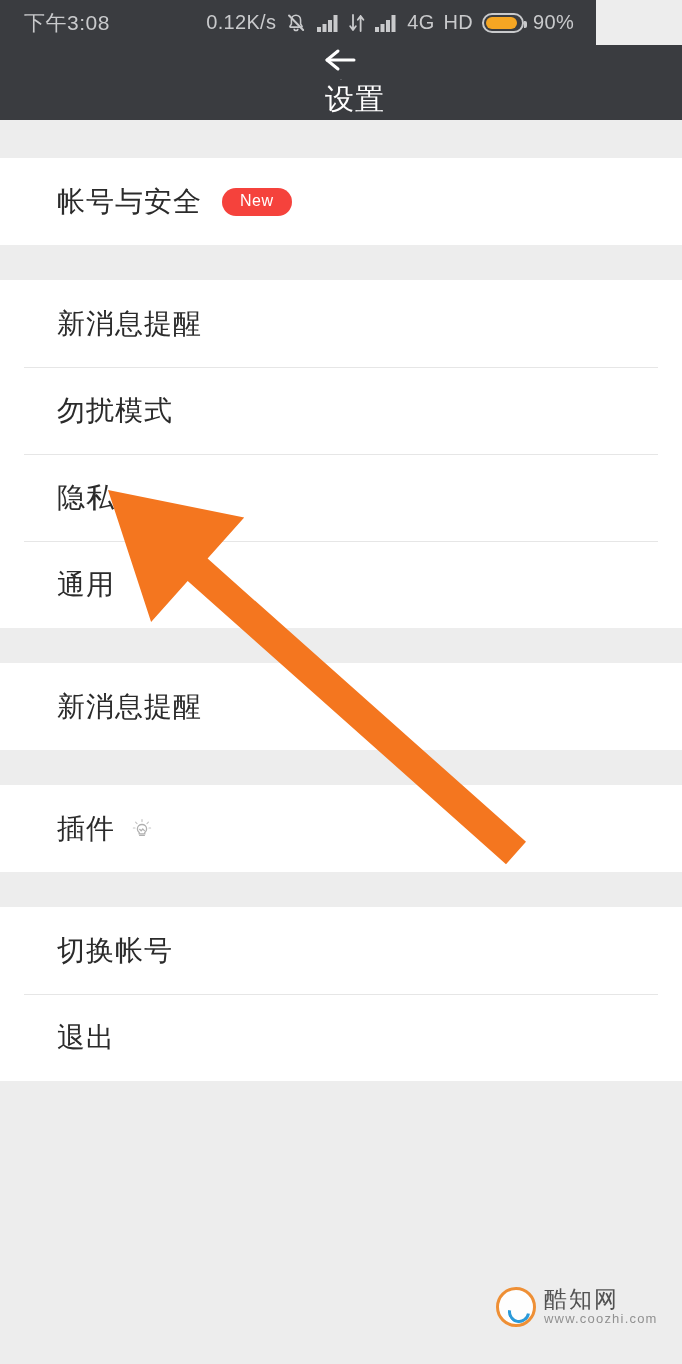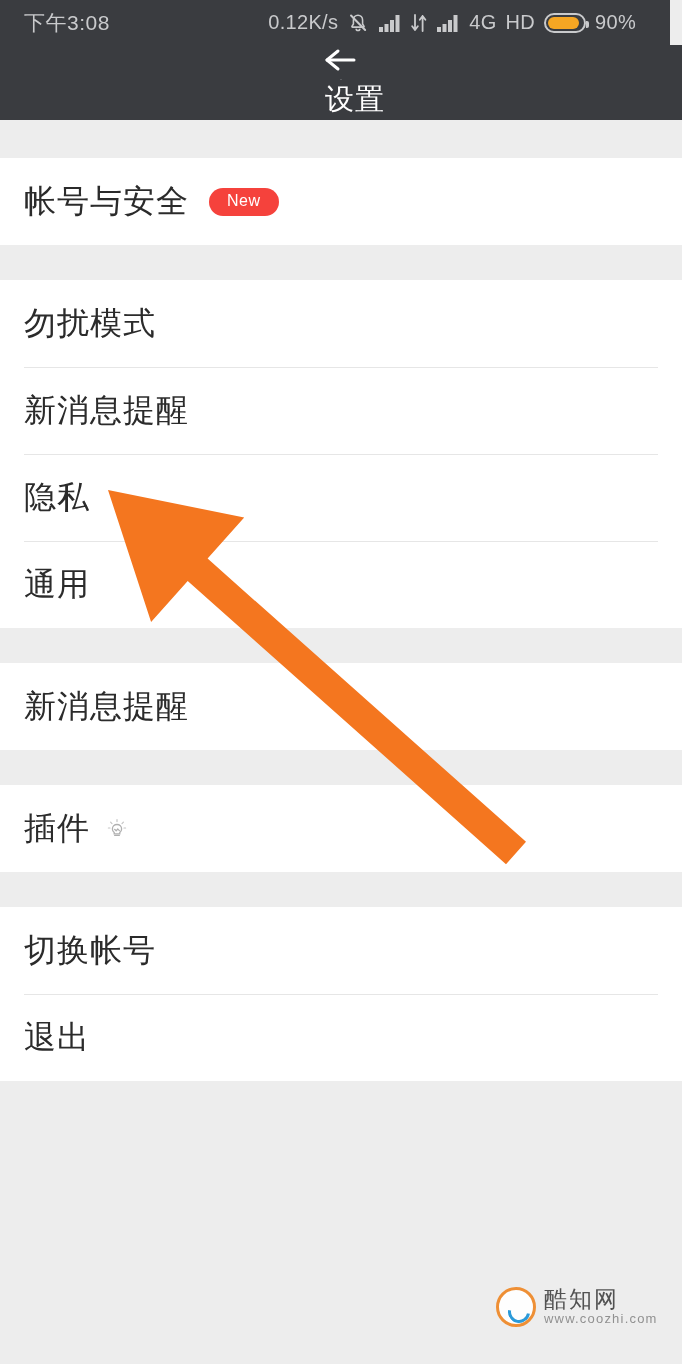--- a/index.html
+++ b/index.html
@@ -18,27 +18,27 @@
     width: 682px;
     height: 1364px;
     background: #ededed;
     overflow: hidden;
   }
 
   
   .status-bar {
     position: absolute;
     left: 0; top: 0;
-    width: 670px;
+    width: 596px;
     height: 45px;
     background: #3a3c40;
     display: flex;
     align-items: center;
     box-sizing: border-box;
-    padding: 0 34px 0 24px;
+    padding: 0 22px 0 24px;
   }
   .status-time {
     color: #c9cacc;
     font-size: 21px;
     letter-spacing: 0.5px;
     white-space: nowrap;
   }
   .status-right {
     margin-left: auto;
     display: flex;
@@ -138,23 +138,24 @@
   .row + .row::before {
     content: "";
     position: absolute;
     left: 24px;
     right: 24px;
     top: 0;
     height: 1px;
     background: #e6e6e6;
   }
   .row-label {
-    font-size: 32px;
+    font-size: 28px;
     color: #2b2b2b;
     letter-spacing: 1px;
+    margin-left: 33px;
   }
   .badge-new {
     margin-left: 20px;
     background: #f5423c;
     color: #ffffff;
     font-size: 16px;
     border-radius: 18px;
     padding: 5px 18px 7px 18px;
     line-height: 1;
     letter-spacing: 0.5px;
@@ -293,24 +294,24 @@
       <div class="row">
         <span class="row-label">帐号与安全</span>
         <span class="badge-new">New</span>
       </div>
     </div>
 
     <div class="gap" style="height:35px"></div>
 
     <div class="section">
       <div class="row">
+        <span class="row-label">新消息提醒</span>
+      </div>
+      <div class="row">
         <span class="row-label">勿扰模式</span>
-      </div>
-      <div class="row">
-        <span class="row-label">新消息提醒</span>
       </div>
       <div class="row">
         <span class="row-label">隐私</span>
       </div>
       <div class="row">
         <span class="row-label">通用</span>
       </div>
     </div>
 
     <div class="gap" style="height:35px"></div>

